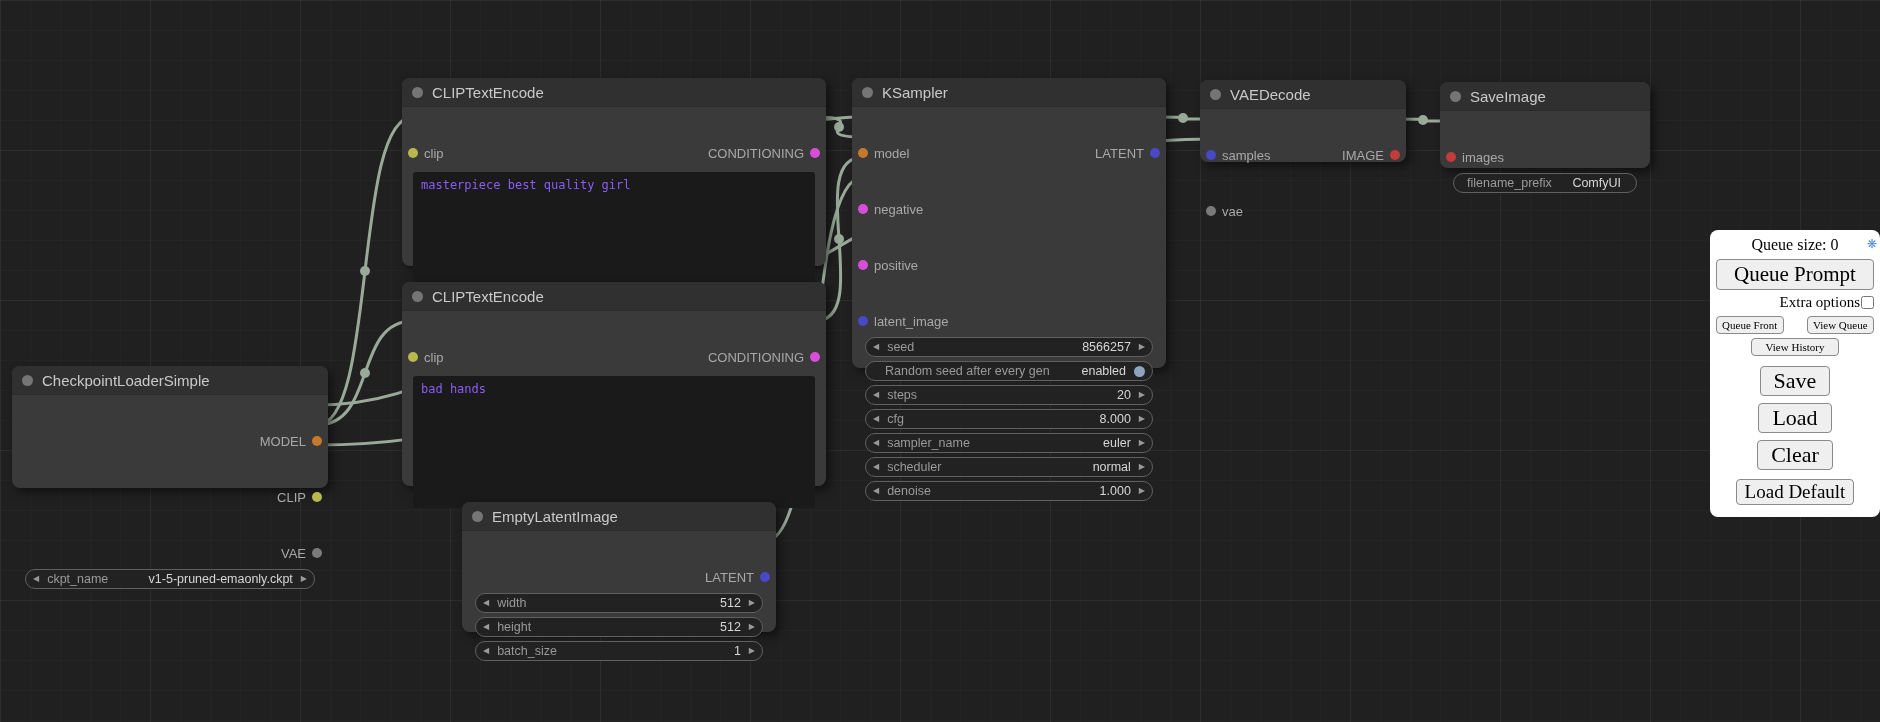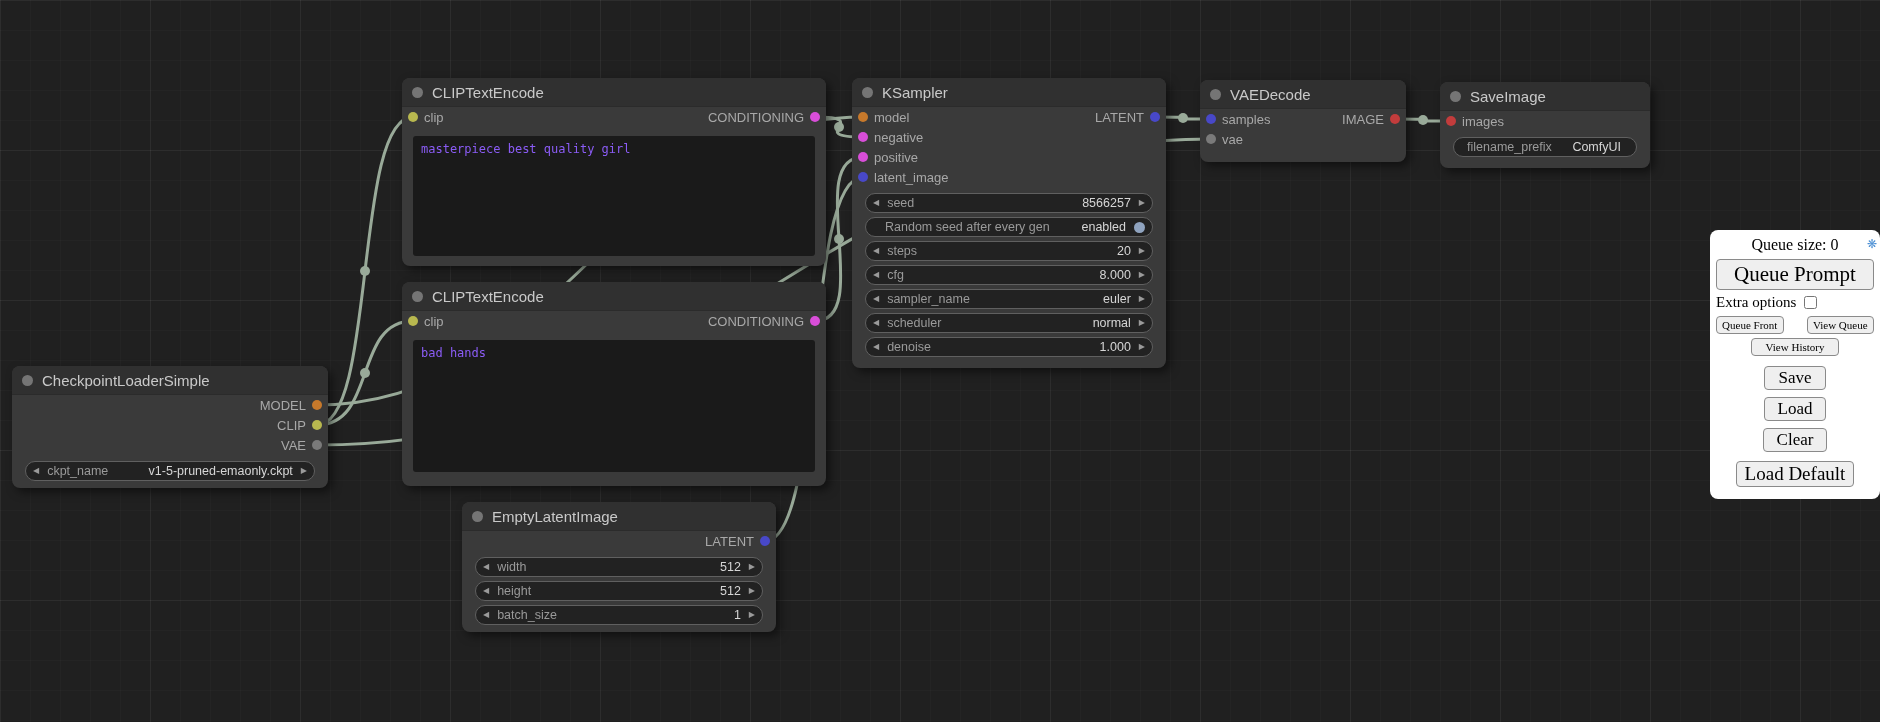--- a/index.html
+++ b/index.html
@@ -19,21 +19,21 @@
     position:absolute;background:#3a3a3a;border-radius:8px;z-index:2;
     box-shadow:4px 4px 10px rgba(0,0,0,0.5);box-sizing:border-box;
   }
   .node-title{
     height:29px;background:#303030;border-radius:8px 8px 0 0;
     display:flex;align-items:center;color:#c9c9c9;font-size:15px;
     border-bottom:1px solid #2b2b2b;box-sizing:border-box;
   }
   .node-title-dot{width:11px;height:11px;border-radius:50%;margin:0 9px 0 10px;flex:none;}
   .slots{position:relative;}
-  .slot-row{height:20px;position:relative;display:flex;align-items:center;font-size:13px;color:#a8a8a8;}
+  .slot-row{height:20px;position:relative;display:flex;align-items:center;font-size:13px;color:#a8a8a8;margin-top:36px;}
   .slot-in-label{padding-left:22px;white-space:nowrap;}
   .slot-out-label{margin-left:auto;padding-right:22px;white-space:nowrap;}
   .slot-dot{position:absolute;width:10px;height:10px;border-radius:50%;top:5px;}
   .slot-dot.in{left:6px;}
   .slot-dot.out{right:6px;}
   .slot-out-abs{position:absolute;top:0;right:0;height:20px;display:flex;align-items:center;font-size:13px;color:#a8a8a8;}
   .node-text{
     margin:9px 11px 0;background:#1a1a1a;border-radius:3px;color:#8b5cf6;
     font-family:"DejaVu Sans Mono",monospace;font-size:12px;padding:6px 8px;
     white-space:pre-wrap;box-sizing:border-box;overflow:hidden;
@@ -52,26 +52,26 @@
     position:absolute;left:1710px;top:230px;width:170px;background:#ffffff;border-radius:8px;
     padding:6px 6px 12px;font-family:"Liberation Serif",serif;color:#000;z-index:3;box-sizing:border-box;
   }
   .menu-head{position:relative;text-align:center;font-size:16px;margin-bottom:2px;}
   .settings{position:absolute;right:-3px;top:1px;color:#4B8FD4;font-size:12px;cursor:pointer;}
   .menu button{
     background:#efefef;border:1px solid #8a8a8a;border-radius:4px;
     font-family:"Liberation Serif",serif;color:#000;cursor:pointer;
   }
   .btn-queue{width:100%;font-size:21px;padding:2px 0;margin:3px 0 2px;}
-  .extra-row{display:flex;justify-content:flex-start;align-items:center;gap:8px;font-size:15px;margin:2px 0 5px;}
+  .extra-row{display:flex;justify-content:flex-end;align-items:center;gap:1px;font-size:15px;margin:2px 0 5px;}
   .extra-row input{margin:0;}
   .row-pair{display:flex;gap:23px;margin-bottom:4px;}
   .btn-small{flex:1;font-size:11px;padding:2px 0;white-space:nowrap;}
   .btn-history{display:block;margin:0 auto 10px;font-size:11px;padding:2px 14px;}
-  .btn-med{display:block;margin:7px auto;font-size:17px;padding:1px 13px;}
+  .btn-med{display:block;margin:7px auto;font-size:22px;padding:1px 13px;}
   .btn-wide{display:block;margin:9px auto 0;font-size:19px;padding:1px 8px;}
 </style>
 </head>
 <body>
 
 <svg id="links" width="1880" height="722">
     <path d="M 317 405 C 562.7 405 617.3 117 863 117" stroke="#99AA99" stroke-width="3" fill="none"></path>
     <circle cx="590" cy="261" r="5" fill="#99AA99"></circle>
     <path d="M 317 425 C 377 425 353 117 413 117" stroke="#99AA99" stroke-width="3" fill="none"></path>
     <circle cx="365" cy="271" r="5" fill="#99AA99"></circle>

